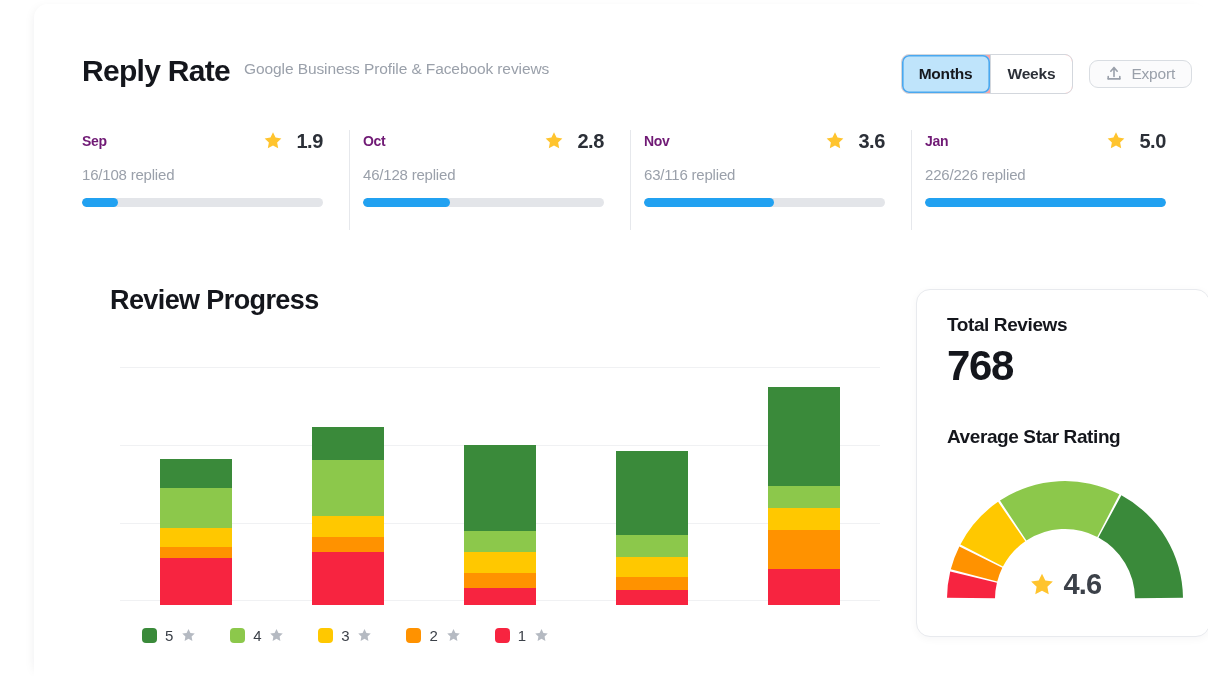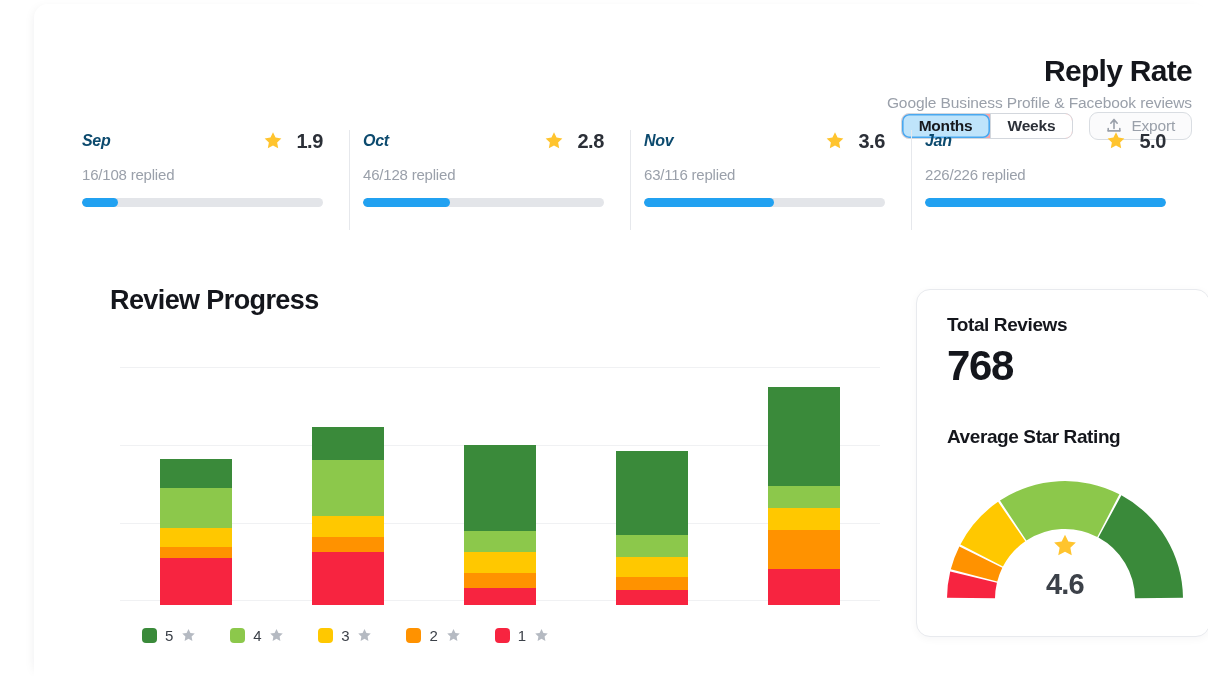--- a/index.html
+++ b/index.html
@@ -22,36 +22,36 @@
     background: #ffffff;
     border-top-left-radius: 14px;
     border-top-right-radius: 14px;
     box-shadow: -4px 0 12px -6px rgba(20,25,40,.10);
   }
 
   
   .header {
     position: absolute; left: 48px; top: 50px;
     width: 1110px; height: 48px;
-    display: flex; align-items: flex-end; flex-direction: column;
+    display: flex; align-items: flex-start;
   }
   .title {
     font-size: 30px; font-weight: 700; color: #14161c;
     letter-spacing: -0.7px; white-space: nowrap;
   }
   .subtitle {
     margin-left: 14px; font-size: 15.5px; color: #9aa0aa;
     white-space: nowrap; letter-spacing: -.1px; padding-top: 6px;
   }
   .header-right {
     margin-left: auto; display: flex; align-items: center; gap: 16px;
   }
   .seg {
     display: flex; border: 1px solid #d3d7dd; border-radius: 8px;
-    overflow: hidden; background: #fca5a5; height: 26px;
+    overflow: hidden; background: #fca5a5; height: 40px;
   }
   .seg-btn {
     display: flex; align-items: center; justify-content: center;
     padding: 0 17px; font-size: 15.5px; font-weight: 700;
     color: #2c3038; background: #ffffff; cursor: pointer;
     border: none; font-family: inherit; letter-spacing: -.2px;
   }
   .seg-btn.active {
     background: #bfe4fb; color: #16181d;
     box-shadow: inset 0 0 0 1.6px #4aa8ef;
@@ -78,21 +78,21 @@
   }
   .stat + .stat { padding-left: 14px; }
   .stat + .stat::before {
     content: ""; position: absolute; left: 0; top: 2px;
     width: 1px; height: 100px; background: #e6e8ec;
   }
   .stat-top {
     display: flex; align-items: center; height: 26px;
   }
   .stat-month {
-    font-size: 16px; font-weight: 700; color: #0c4a6e; letter-spacing: -.3px; font-style: italic;
+    font-size: 14px; font-weight: 700; color: #701a75; letter-spacing: -.3px;
   }
   .stat-rating {
     margin-left: auto; display: flex; align-items: center; gap: 13px;
   }
   .stat-rating .val {
     font-size: 20px; font-weight: 700; color: #2b2f37; letter-spacing: -.4px;
   }
   .stat-sub {
     margin-top: 12px; font-size: 15px; color: #9aa0aa; letter-spacing: -.2px;
   }
@@ -153,21 +153,21 @@
   }
   .sum-label2 {
     position: absolute; left: 30px; top: 136px;
     font-size: 19px; font-weight: 700; color: #14161c; letter-spacing: -.4px;
   }
   .gauge {
     position: absolute; left: 24px; top: 185px; width: 248px; height: 132px;
   }
   .gauge-center {
     position: absolute; left: 0; bottom: 6px; width: 248px;
-    display: flex; align-items: center; justify-content: center; gap: 9px; flex-direction: column;
+    display: flex; align-items: center; justify-content: center; gap: 9px;
   }
   .gauge-val {
     font-size: 29px; font-weight: 700; color: #3c4149; letter-spacing: -.8px;
   }
   .star { display: inline-block; line-height: 0; }
 </style>
 </head>
 <body>
 
 <div id="root">

